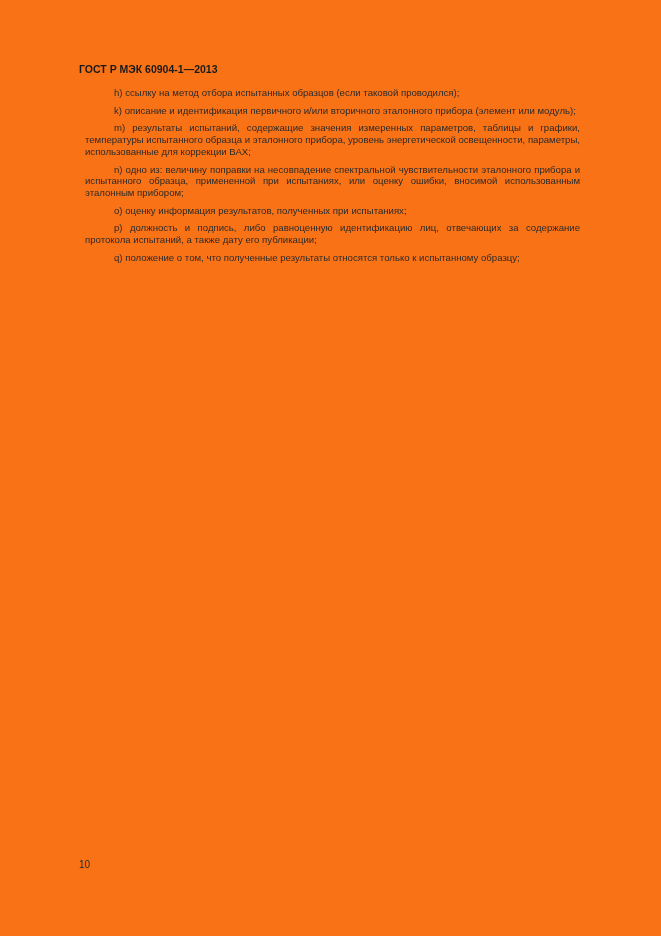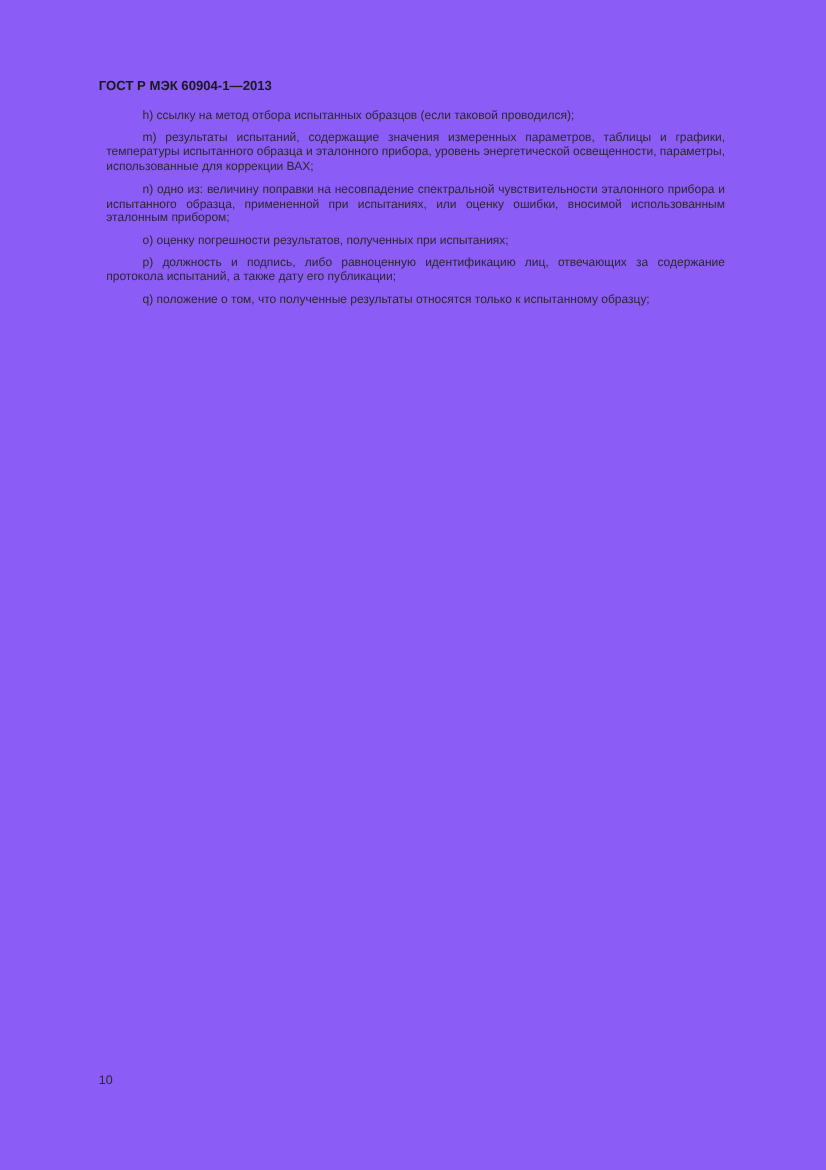--- a/index.html
+++ b/index.html
@@ -1,18 +1,18 @@
 <!DOCTYPE html>
 <html><head>
 <meta charset="utf-8">
 <style>
   html, body { margin: 0; padding: 0; background: #ffffff; }
   body { width: 661px; height: 936px; position: relative; overflow: hidden; }
   .page {
-    position: absolute; left: 0; top: 0; width: 661px; height: 936px; background: #8b5cf6;
+    position: absolute; left: 0; top: 0; width: 661px; height: 936px; background: #f97316;
   }
   .header {
     position: absolute; left: 79px; top: 63px;
     font-family: "Liberation Sans", sans-serif; font-weight: bold; font-size: 10.5px;
     color: #1a1a1a; letter-spacing: 0px;
   }
   .body {
     position: absolute; left: 79px; top: 81px; width: 507px;
     font-family: "Liberation Sans", sans-serif; font-size: 9.6px; line-height: 11.7px;
     color: #2a2a2a; text-align: justify;
@@ -25,21 +25,22 @@
   }
 </style>
 </head>
 <body>
 
 <div class="page">
   <div class="header">ГОСТ Р МЭК 60904-1—2013</div>
 
   <div class="body">
     <p class="para last-left">h) ссылку на метод отбора испытанных образцов (если таковой проводился);</p>
+    <p class="para last-left">k) описание и идентификация первичного и/или вторичного эталонного прибора (элемент или модуль);</p>
     <p class="para last-left">m) результаты испытаний, содержащие значения измеренных параметров, таблицы и графики, температуры испытанного образца и эталонного прибора, уровень энергетической освещенности, параметры, использованные для коррекции ВАХ;</p>
     <p class="para last-left">n) одно из: величину поправки на несовпадение спектральной чувствительности эталонного прибора и испытанного образца, примененной при испытаниях, или оценку ошибки, вносимой использованным эталонным прибором;</p>
-    <p class="para last-left">o) оценку погрешности результатов, полученных при испытаниях;</p>
+    <p class="para last-left">o) оценку информация результатов, полученных при испытаниях;</p>
     <p class="para last-left">p) должность и подпись, либо равноценную идентификацию лиц, отвечающих за содержание протокола испытаний, а также дату его публикации;</p>
     <p class="para last-left">q) положение о том, что полученные результаты относятся только к испытанному образцу;</p>
   </div>
 
   <div class="pagenum">10</div>
 </div>
 
 </body></html>

